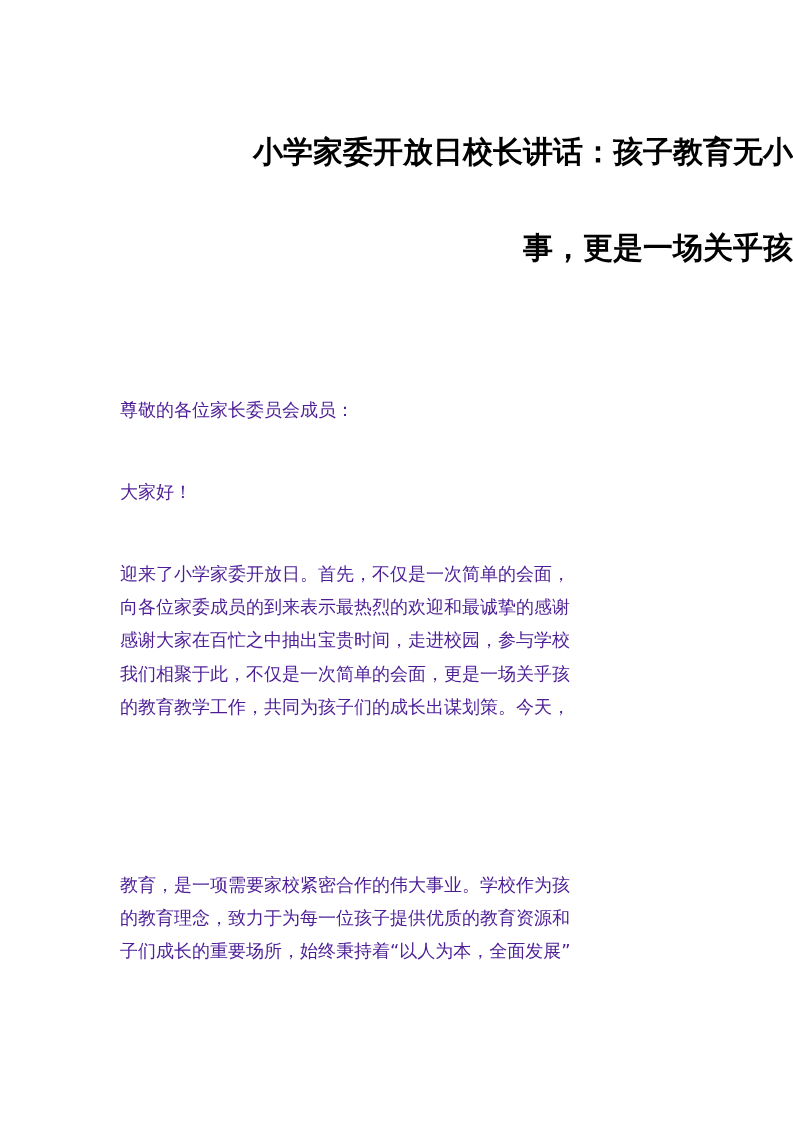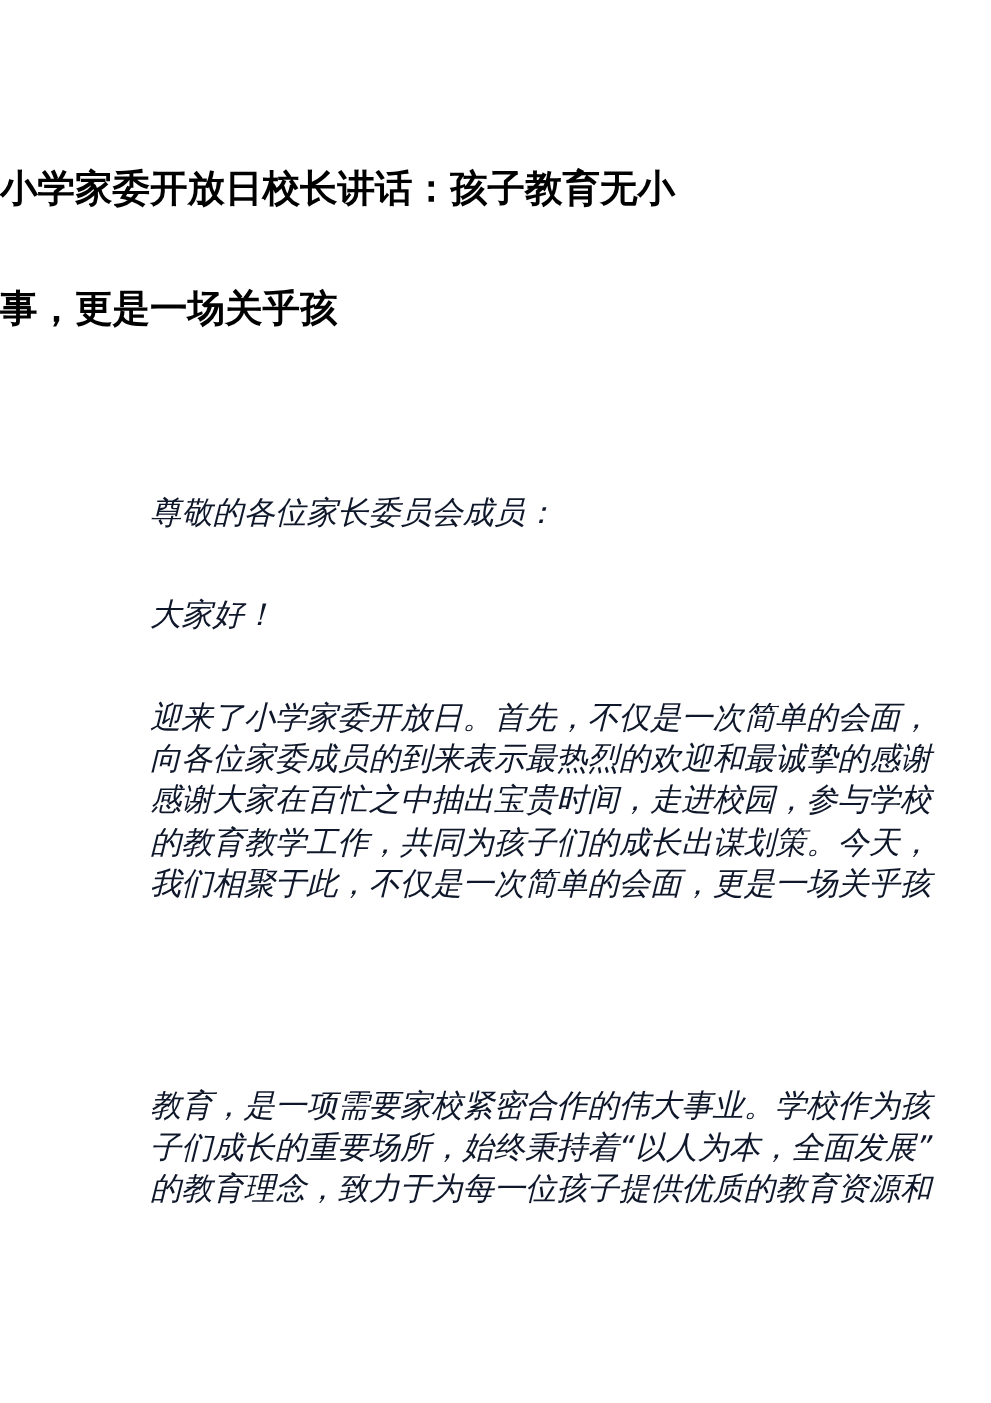--- a/index.html
+++ b/index.html
@@ -1,41 +1,41 @@
 <!DOCTYPE html>
 <html><head>
 <meta charset="utf-8">
 <style>
   html, body { margin: 0; padding: 0; background: #ffffff; }
   body { width: 793px; height: 1122px; position: relative; overflow: hidden;
          font-family: "DejaVu Sans", "Liberation Sans", sans-serif; color: #111111; }
-  .title { position: absolute; left: 0; width: 793px; text-align: left;
+  .title { position: absolute; left: 0; width: 793px; text-align: right;
            font-weight: bold; font-size: 30px; line-height: 40px; color: #000; letter-spacing: 0px; }
   .t1 { top: 132px; }
   .t2 { top: 228px; }
-  .para { position: absolute; left: 120px; width: 560px; font-size: 25px; line-height: 33.2px;
-          color: #0f172a; text-align: justify; font-style: italic; }
+  .para { position: absolute; left: 120px; width: 560px; font-size: 18px; line-height: 33.2px;
+          color: #4c1d95; text-align: justify; }
   .line { display: block; white-space: nowrap; height: 33.2px; }
 </style>
 </head>
 <body>
 
 <div>
   <div class="title t1">小学家委开放日校长讲话：孩子教育无小</div>
   <div class="title t2">事，更是一场关乎孩</div>
 
   <div class="para" style="top:393px;">尊敬的各位家长委员会成员：</div>
   <div class="para" style="top:475px;">大家好！</div>
 
   <div class="para" style="top:557px;">
     <span class="line">迎来了小学家委开放日。首先，不仅是一次简单的会面，</span>
     <span class="line">向各位家委成员的到来表示最热烈的欢迎和最诚挚的感谢</span>
     <span class="line">感谢大家在百忙之中抽出宝贵时间，走进校园，参与学校</span>
+    <span class="line">我们相聚于此，不仅是一次简单的会面，更是一场关乎孩</span>
     <span class="line">的教育教学工作，共同为孩子们的成长出谋划策。今天，</span>
-    <span class="line">我们相聚于此，不仅是一次简单的会面，更是一场关乎孩</span>
   </div>
 
   <div class="para" style="top:868px;">
     <span class="line">教育，是一项需要家校紧密合作的伟大事业。学校作为孩</span>
+    <span class="line">的教育理念，致力于为每一位孩子提供优质的教育资源和</span>
     <span class="line">子们成长的重要场所，始终秉持着“以人为本，全面发展”</span>
-    <span class="line">的教育理念，致力于为每一位孩子提供优质的教育资源和</span>
   </div>
 </div>
 
 </body></html>

